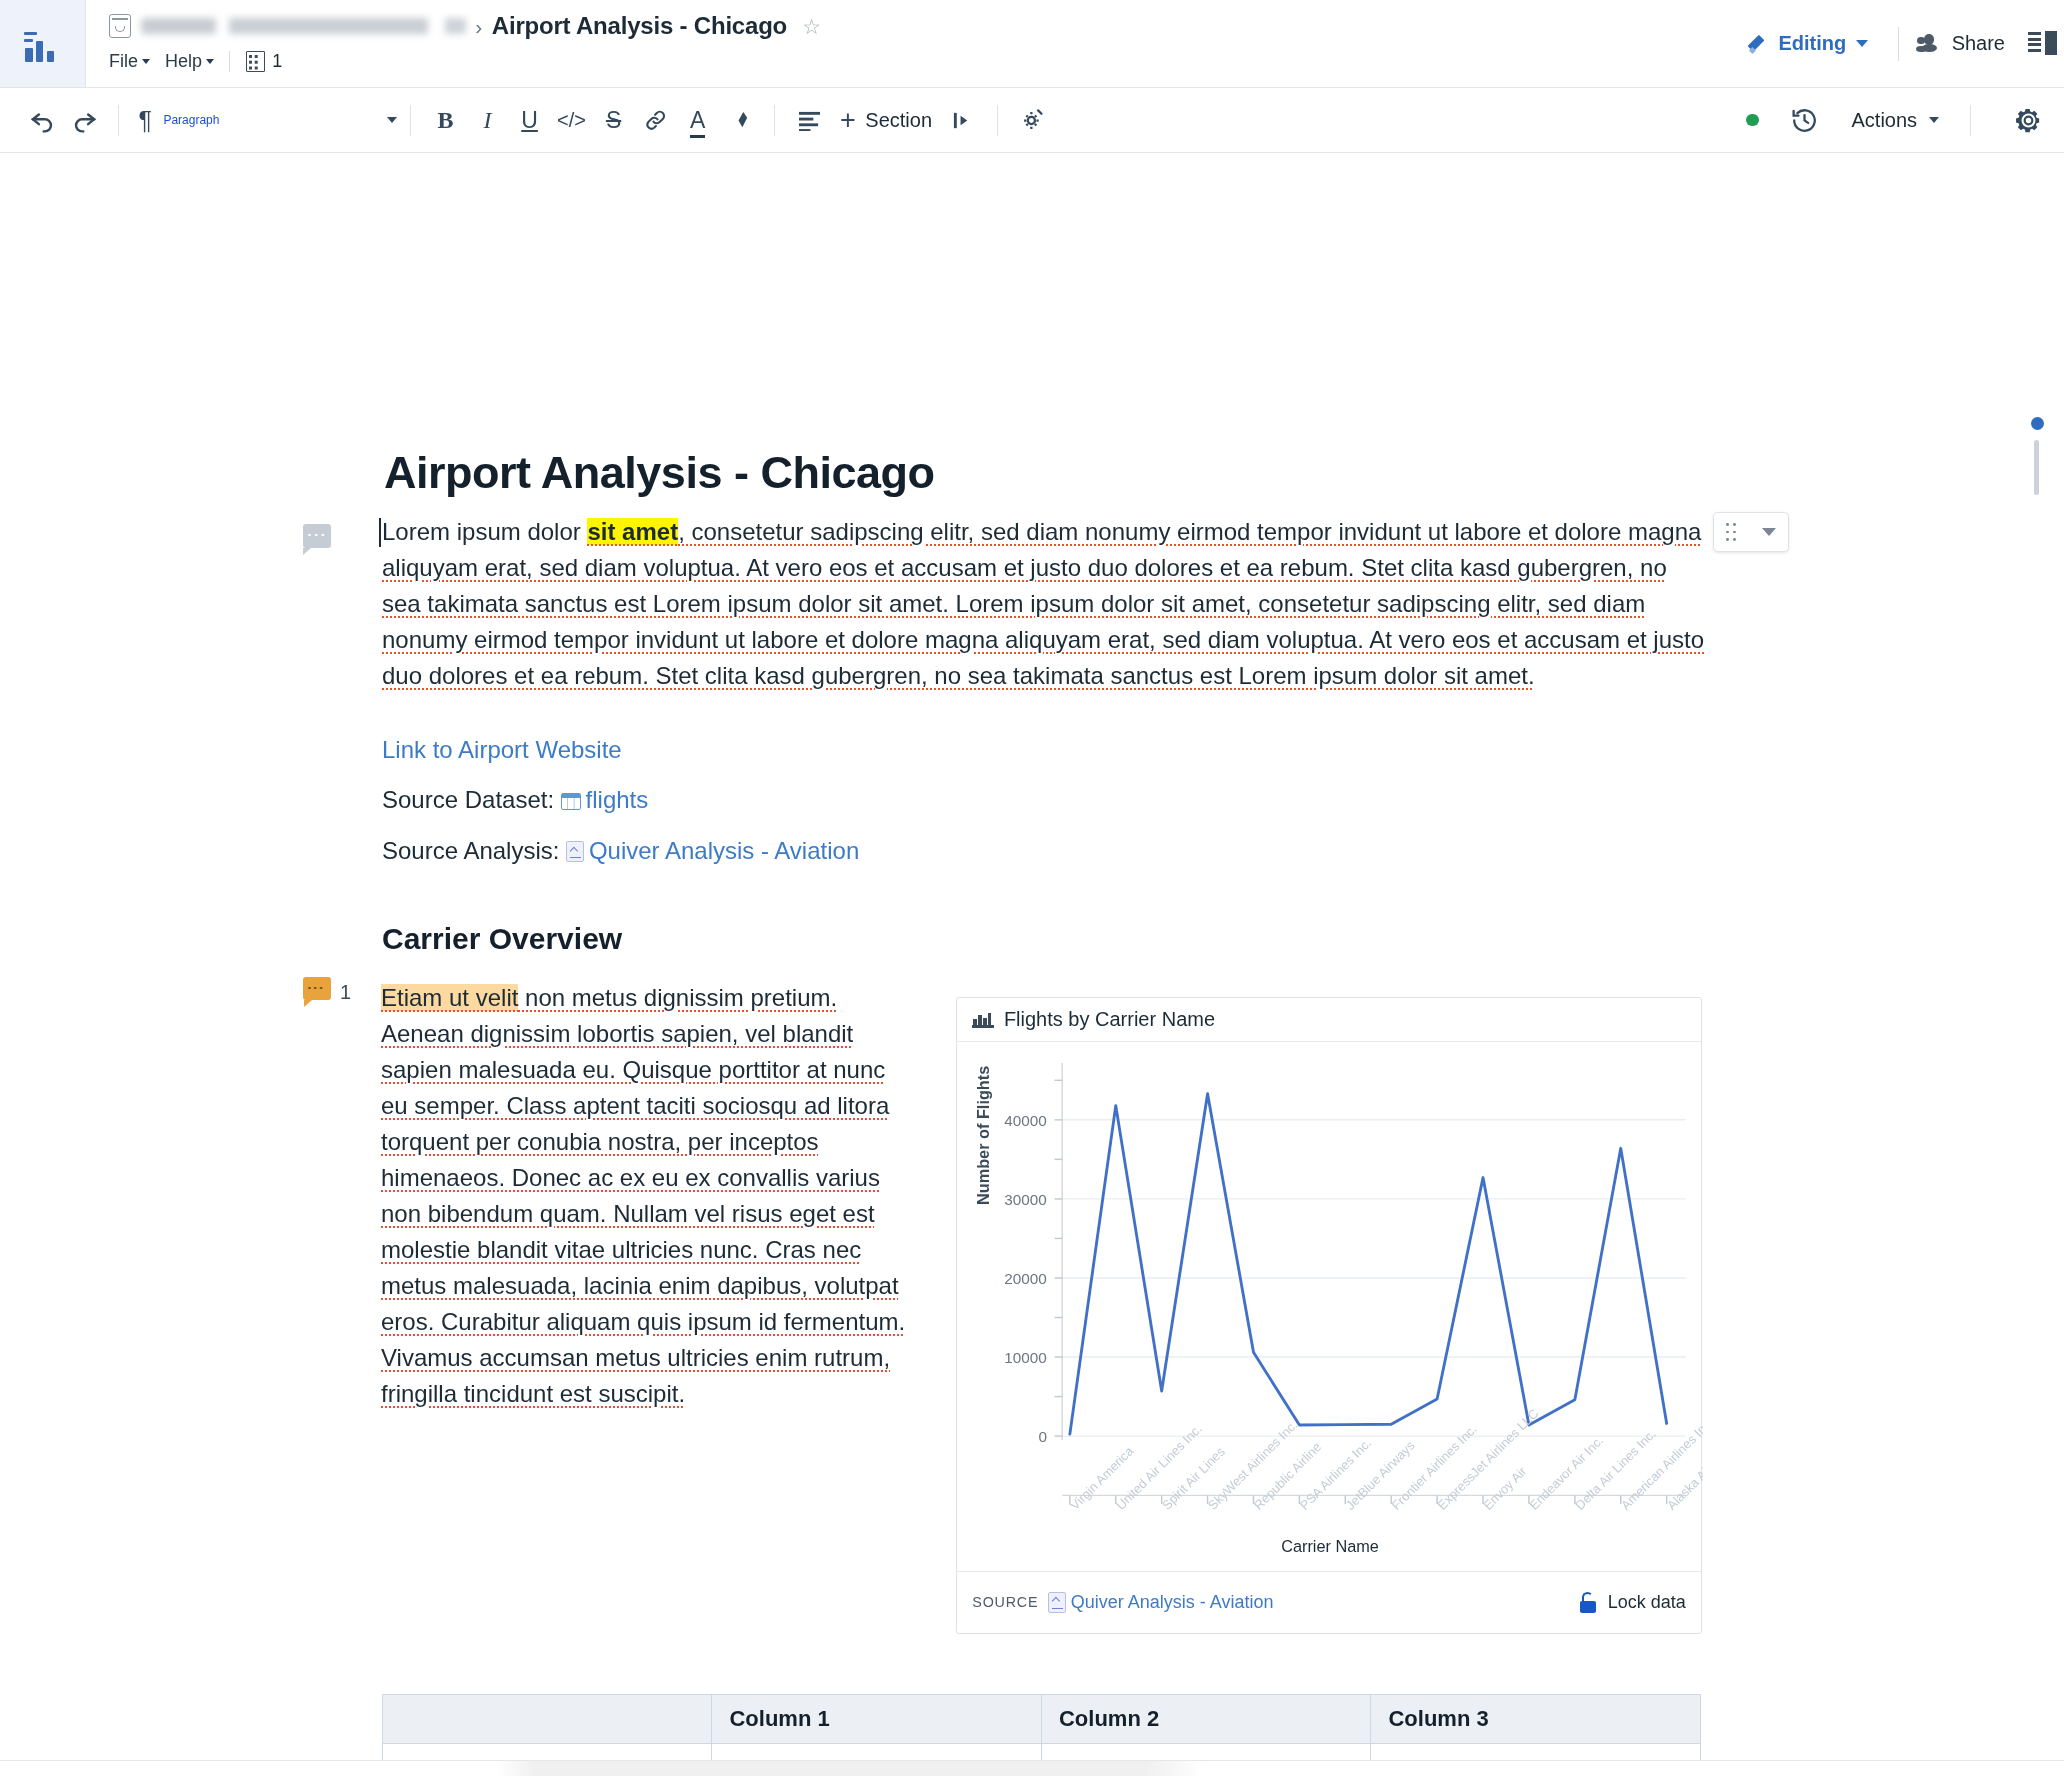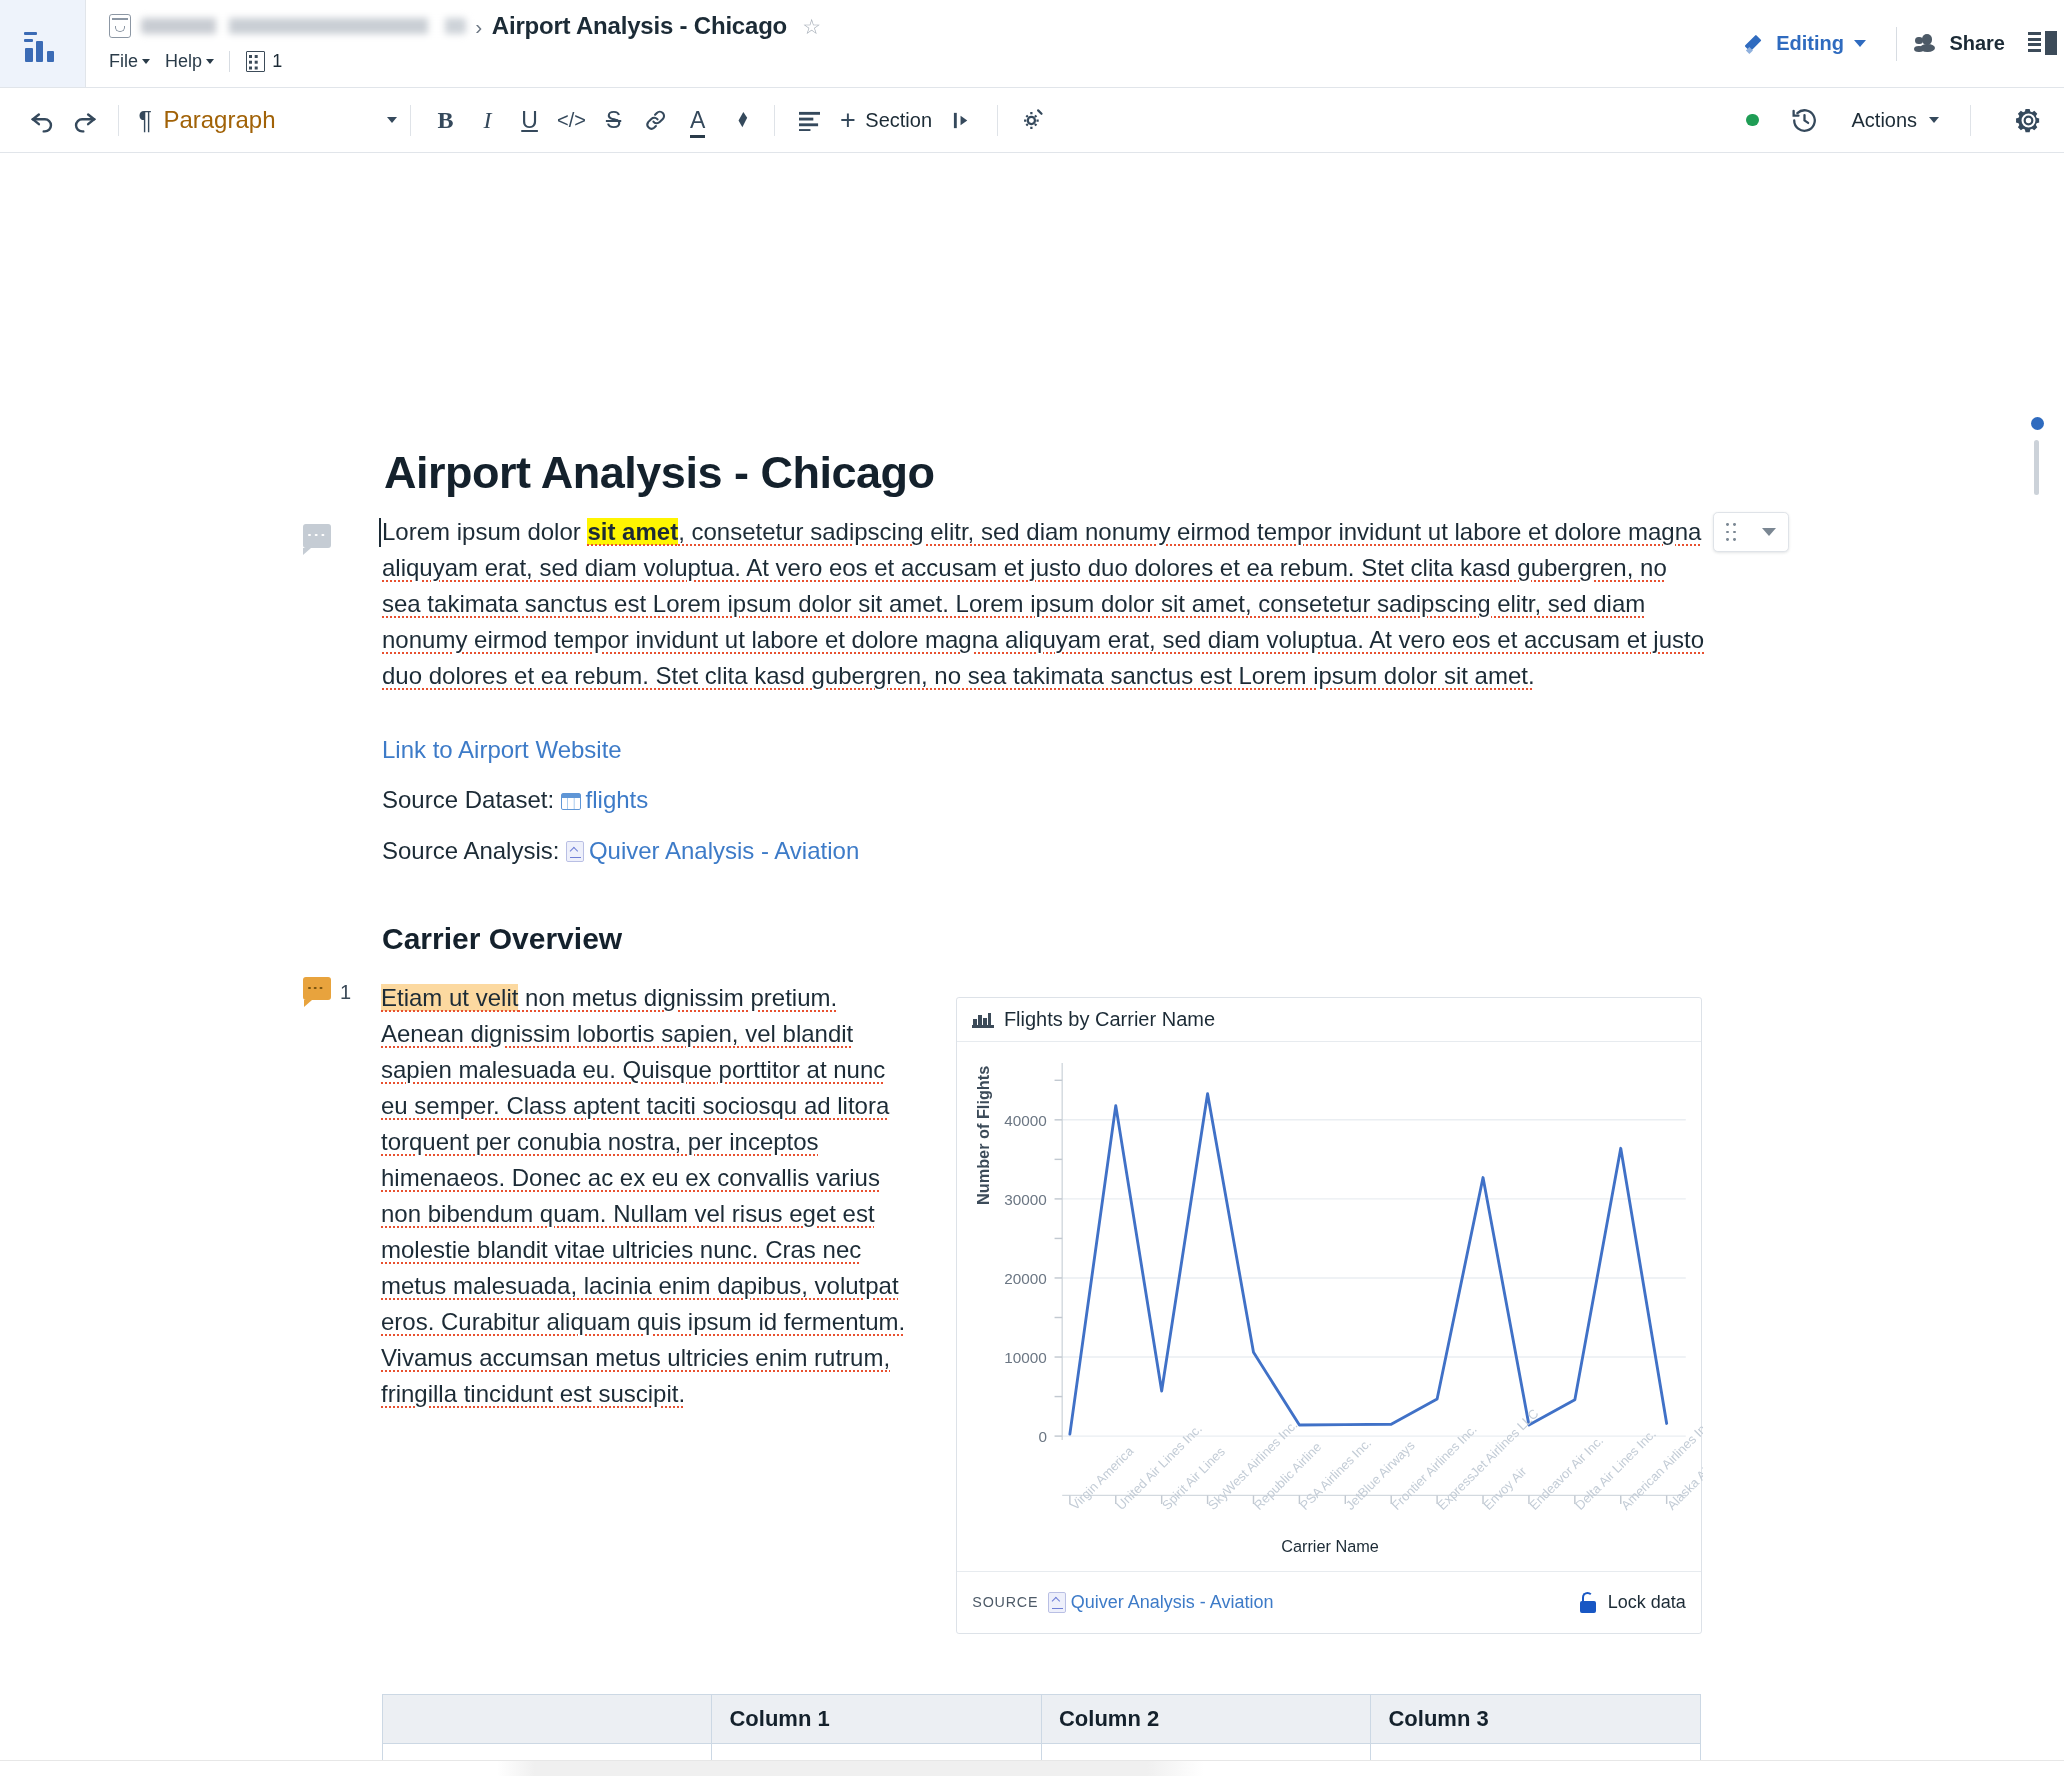--- a/index.html
+++ b/index.html
@@ -63,21 +63,21 @@
 
   .header-right { display:flex; align-items:center; gap:0; padding-right:8px; }
   .editing-btn { display:flex; align-items:center; gap:9.6px; color:#2f6bbf; font-size:20px; font-weight:600; cursor:pointer; padding:0 13.4px; }
   .pencil { width:21px; height:21px; position:relative; transform:rotate(0deg); }
   .pencil::before { content:""; position:absolute; left:3.8px; top:1.9px; width:7.6px; height:16.3px; background:#2f6bbf;
      transform:rotate(45deg); border-radius:1px; transform-origin:center; }
   .pencil::after { content:""; position:absolute; left:1.9px; bottom:1px; width:4.8px; height:4.8px; background:#8fb0dd;
      transform:rotate(45deg); }
   .caret-blue { width:0;height:0;border-left:6.7px solid transparent;border-right:6.7px solid transparent;border-top:7.6px solid #2f6bbf; }
   .hdr-div { width:1px; height:34px; background:#d7dce2; margin:0 17px; }
-  .share-btn { display:flex; align-items:center; gap:10.5px; font-size:20px; color:#1c2b36; cursor:pointer;font-weight:bold; }
+  .share-btn { display:flex; align-items:center; gap:10.5px; font-size:20px; color:#1c2b36; cursor:pointer; }
   .people { width:25px; height:19px; position:relative; }
   .people i { position:absolute; background:#4d5a67; border-radius:50%; }
   .p1 { width:10.5px;height:10.5px; left:7.6px; top:0; }
   .p2 { width:7.6px;height:7.6px; left:1px; top:2.9px; }
   .p3 { width:15.3px;height:8.6px; left:5.7px; top:9.6px; border-radius:7.6px 7.6px 0 0; }
   .p4 { width:10.5px;height:6.7px; left:0px; top:11.5px; border-radius:5.7px 5.7px 0 0; }
   .panel-ico { width:29px; height:25px; margin-left:23px; position:relative; cursor:pointer; }
   .panel-ico i { position:absolute; background:#3c4b59; }
   .pi1 { left:0; top:1px;  width:13.4px; height:2.9px; }
   .pi2 { left:0; top:6.7px;  width:13.4px; height:2.9px; }
@@ -92,21 +92,21 @@
   }
   .tb-btn {
     min-width:42px; height:42px; display:flex; align-items:center; justify-content:center;
     color:#35495c; font-size:22px; cursor:pointer; border-radius:3.8px;
   }
   .tb-div { width:1px; height:31px; background:#dfe3e8; margin:0 13.4px; }
   .para-sel {
     display:flex; align-items:center; gap:11.5px; cursor:pointer;
     width:264px; padding-left:5.7px;
   }
-  .para-sel .lbl { font-size:24px; color:#a16207; }
+  .para-sel .lbl { font-size:12px; color:#1d4ed8; }
   .para-sel .cv { margin-left:auto; }
   .caret-sm { width:0;height:0;border-left:5.7px solid transparent;border-right:5.7px solid transparent;border-top:6.7px solid #35495c; }
   .tb-section { display:flex; align-items:center; gap:9.6px; cursor:pointer; padding:0 9.6px; height:42px; }
   .tb-section .lbl { font-size:20px; color:#1c2b36; }
   .tb-right { margin-left:auto; display:flex; align-items:center; gap:10px; }
   .dot-green { width:12.4px; height:12.4px; border-radius:50%; background:#1f9d55; margin-right:21px; }
   .hist-ico { width:29px; height:29px; position:relative; margin-right:15.3px; cursor:pointer; }
   .actions-btn { display:flex; align-items:center; gap:11.5px; font-size:20px; color:#1c2b36; cursor:pointer; padding:0 7.6px; }
   .gear-ico { width:31px; height:31px; margin-left:19px; cursor:pointer; }
 

